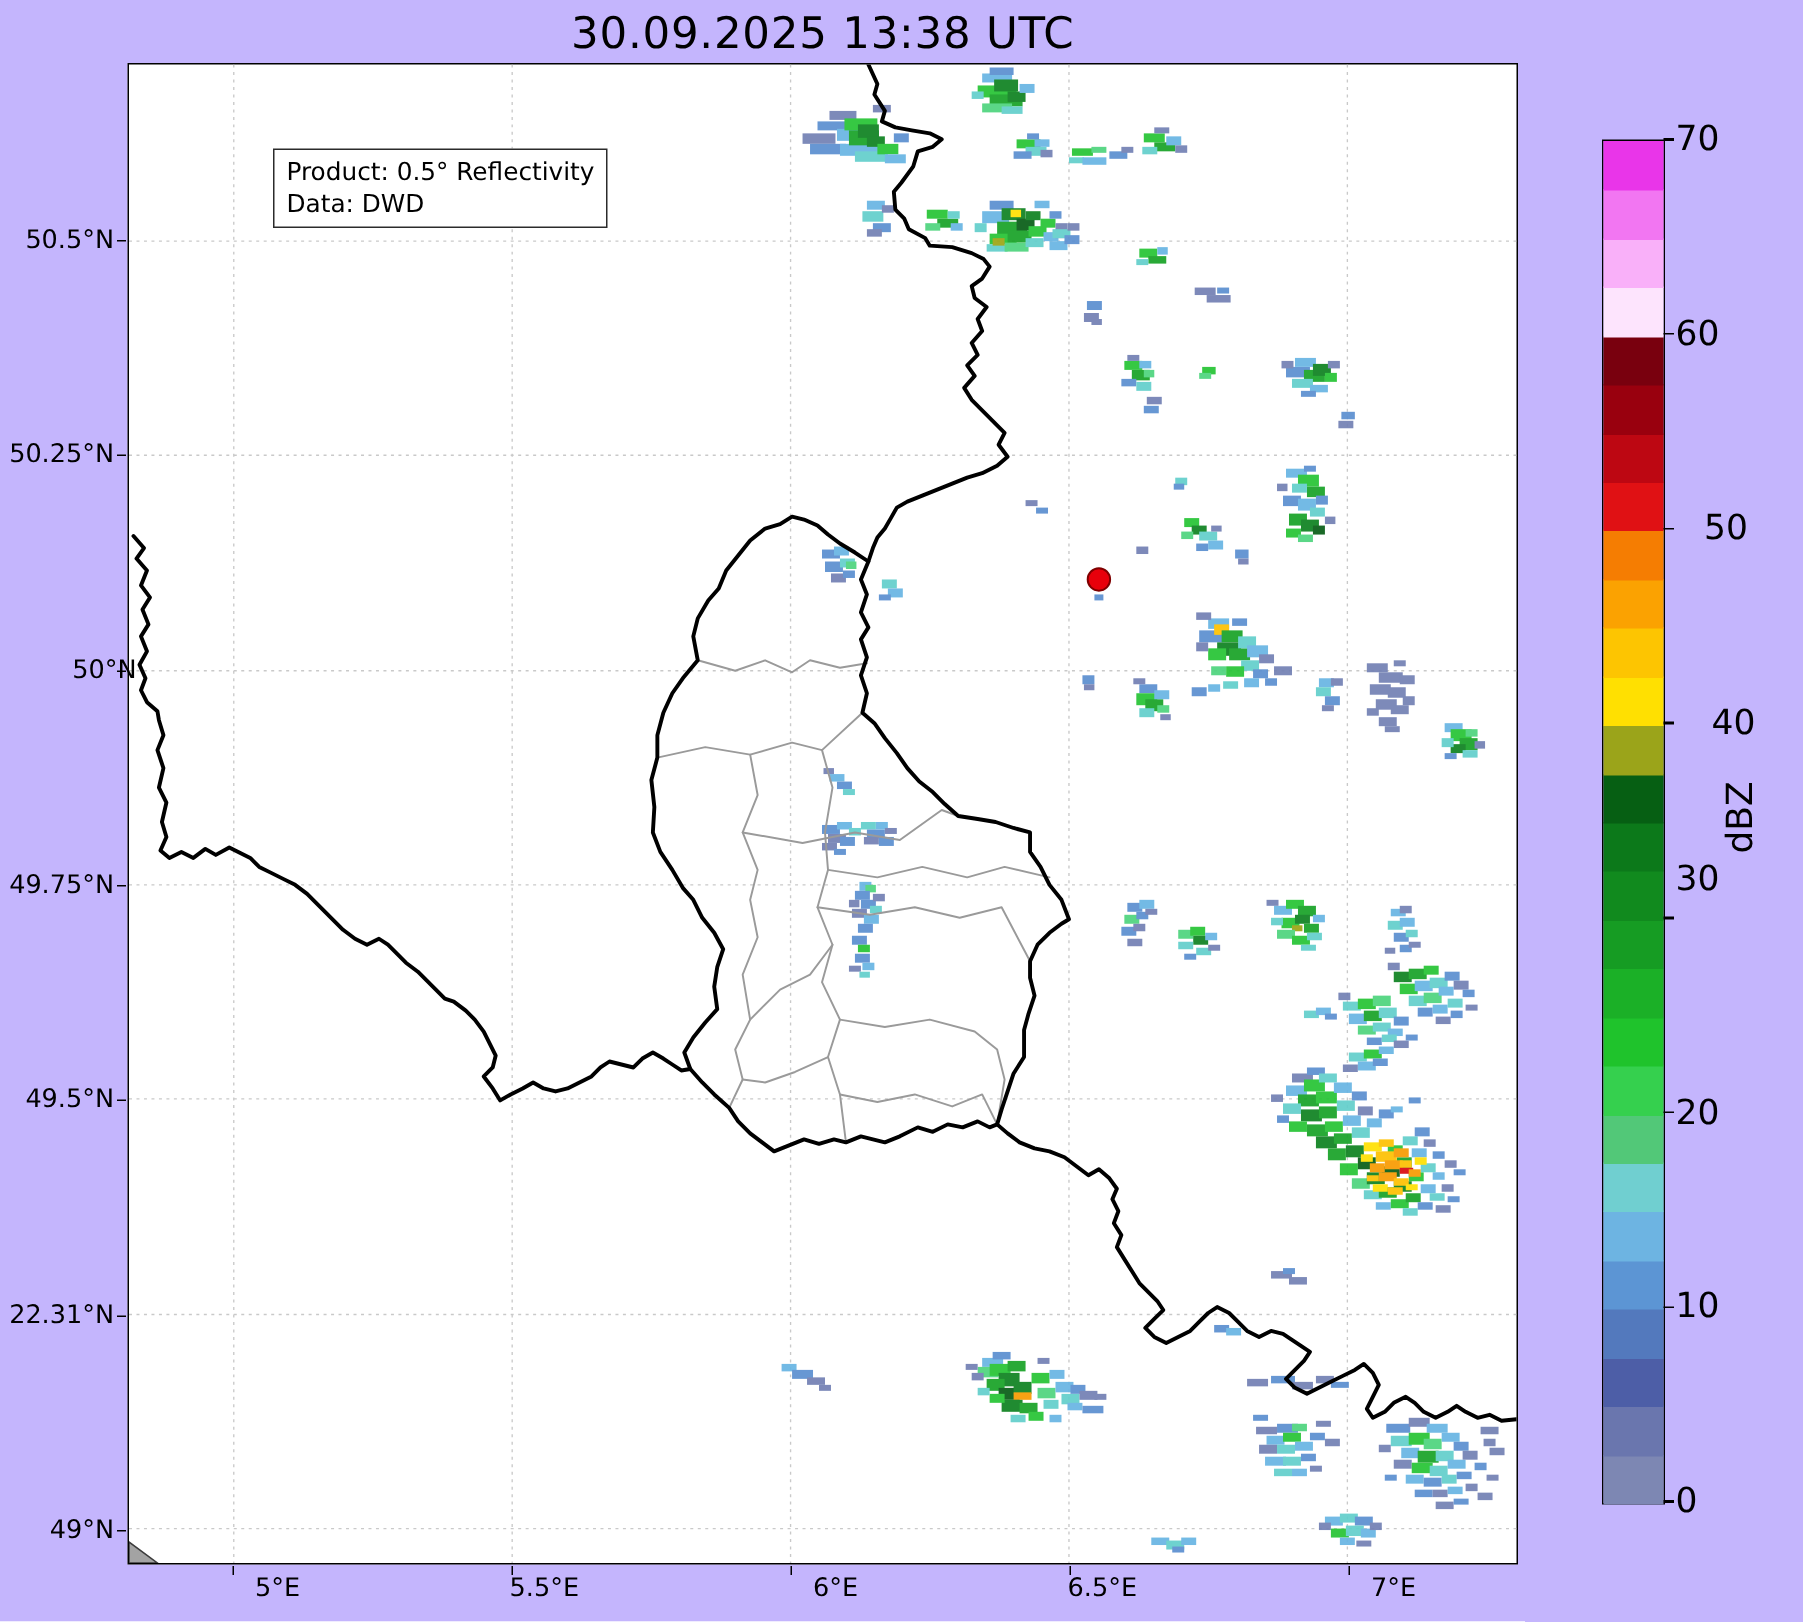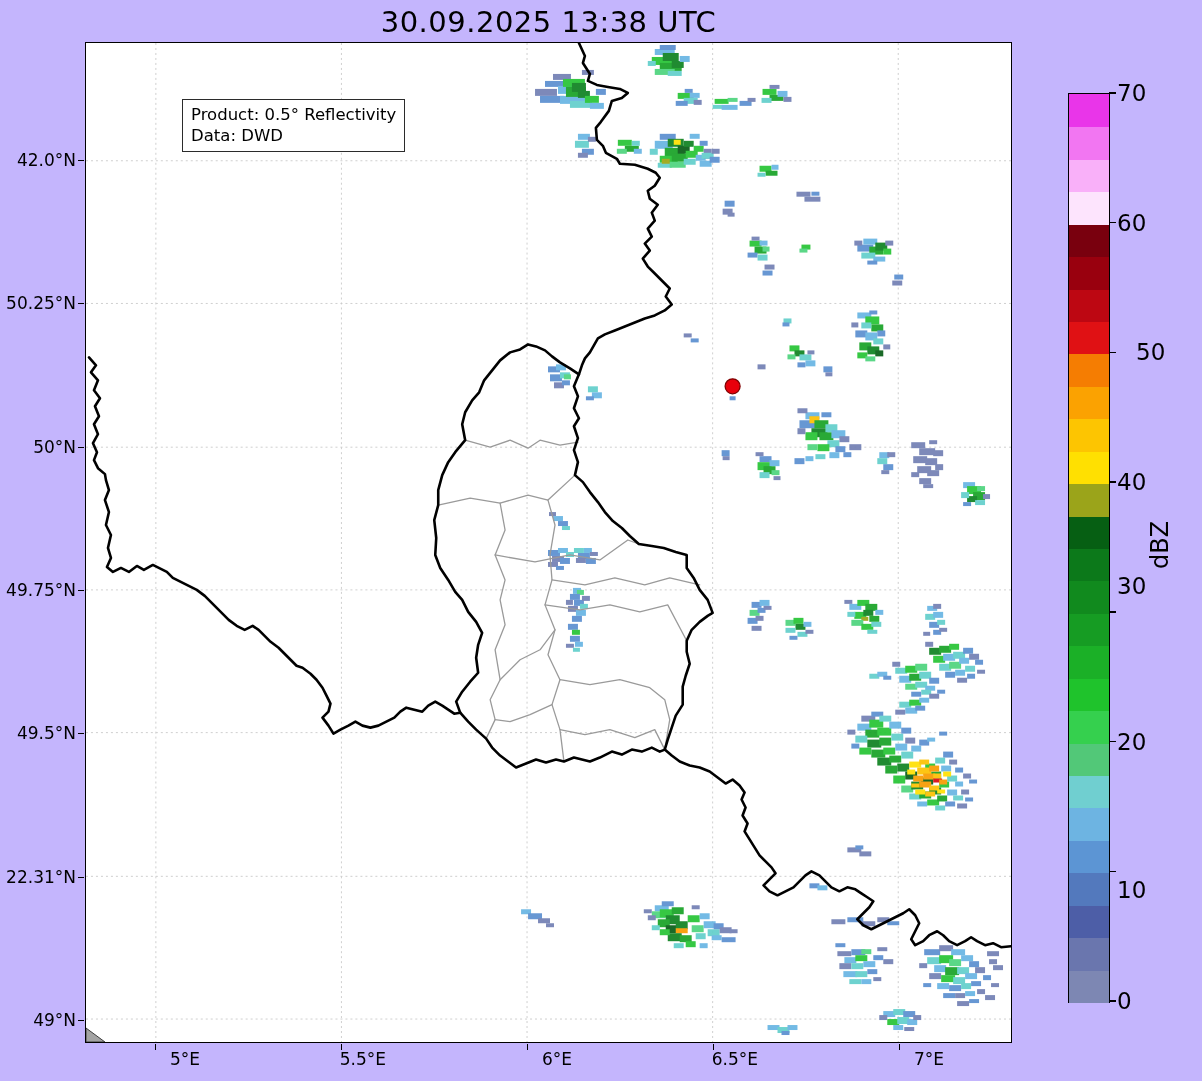--- a/index.html
+++ b/index.html
@@ -578,23 +578,23 @@
           <circle cx="733" cy="386" r="7.5" fill="#e8000b" stroke="#7f0000" stroke-width="1.3"></circle>
         </g>
     </svg>
     <div id="info-box">
       <div>Product: 0.5° Reflectivity</div>
       <div>Data: DWD</div>
     </div>
   </div>
 
   <div id="lat-axis">
-      <div class="lat-label" style="top: 150px;">42.0°N</div>
+      <div class="lat-label" style="top: 150px;">50.5°N</div>
       <div class="lat-label" style="top: 293px;">50.25°N</div>
-      <div class="lat-label" style="top: 437px;">50°N</div>
+      <div class="lat-label" style="top: 437px; margin-left: 15px;">50°N</div>
       <div class="lat-label" style="top: 580px;">49.75°N</div>
       <div class="lat-label" style="top: 723px;">49.5°N</div>
       <div class="lat-label" style="top: 867px;">22.31°N</div>
       <div class="lat-label" style="top: 1010px;">49°N</div>
     </div>
   <div id="lon-axis">
       <div class="lon-label" style="left: 110px;">5°E</div>
       <div class="lon-label" style="left: 296px;">5.5°E</div>
       <div class="lon-label" style="left: 482px;">6°E</div>
       <div class="lon-label" style="left: 668px;">6.5°E</div>
@@ -642,27 +642,27 @@
       <div class="cb-seg" style="top: 130px; height: 32.5px; background: rgb(121, 0, 14);"></div>
       <div class="cb-seg" style="top: 97px; height: 33.5px; background: rgb(253, 228, 253);"></div>
       <div class="cb-seg" style="top: 65px; height: 32.5px; background: rgb(249, 176, 249);"></div>
       <div class="cb-seg" style="top: 32px; height: 33.5px; background: rgb(242, 118, 242);"></div>
       <div class="cb-seg" style="top: 0px; height: 32.5px; background: rgb(233, 53, 233);"></div>
     </div>
   <div id="cb-annotations">
       <div class="tick" style="left: 1109px; top: 1000.3px; width: 7px; height: 1.4px;"></div>
       <div class="cb-label" style="top: 986px;">0</div>
       <div class="tick" style="left: 1109px; top: 870.586px; width: 7px; height: 1.4px;"></div>
-      <div class="cb-label" style="top: 856.286px; margin-top: 19px;">10</div>
+      <div class="cb-label" style="top: 856.286px;">10</div>
       <div class="tick" style="left: 1109px; top: 740.871px; width: 7px; height: 1.4px;"></div>
       <div class="cb-label" style="top: 726.571px;">20</div>
       <div class="tick" style="left: 1109px; top: 611.157px; width: 7px; height: 1.4px;"></div>
       <div class="cb-label" style="top: 571px;">30</div>
       <div class="tick" style="left: 1109px; top: 481.443px; width: 7px; height: 1.4px;"></div>
-      <div class="cb-label" style="top: 467.143px;">40</div>
+      <div class="cb-label" style="top: 467.143px; margin-left: 24px;">40</div>
       <div class="tick" style="left: 1109px; top: 351.729px; width: 7px; height: 1.4px;"></div>
       <div class="cb-label" style="top: 337.429px; margin-left: 19px;">50</div>
       <div class="tick" style="left: 1109px; top: 222.014px; width: 7px; height: 1.4px;"></div>
       <div class="cb-label" style="top: 207.714px;">60</div>
       <div class="tick" style="left: 1109px; top: 92.3px; width: 7px; height: 1.4px;"></div>
       <div class="cb-label" style="top: 78px;">70</div>
     </div>
   <div id="dbz-label">dBZ</div>
 
 </div>

